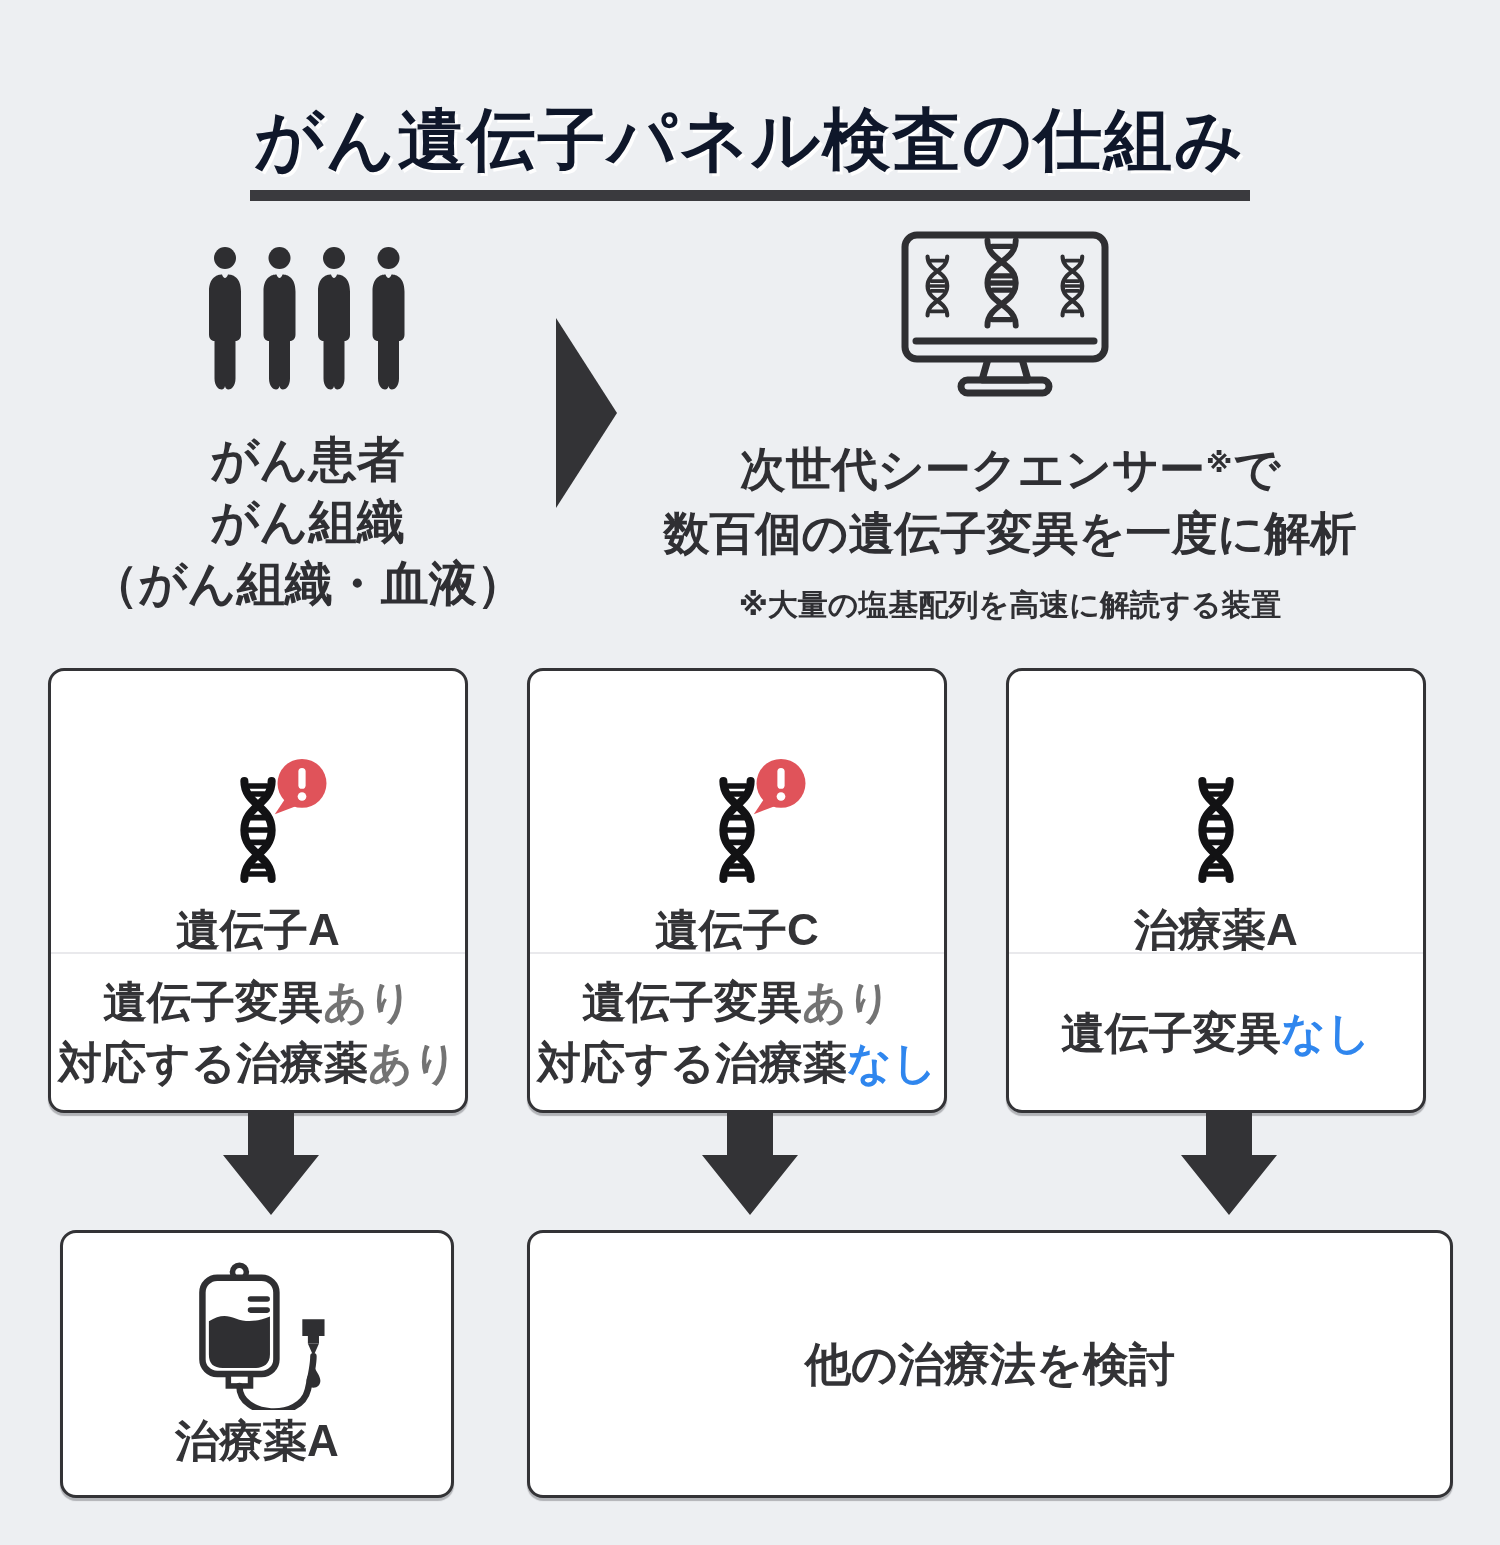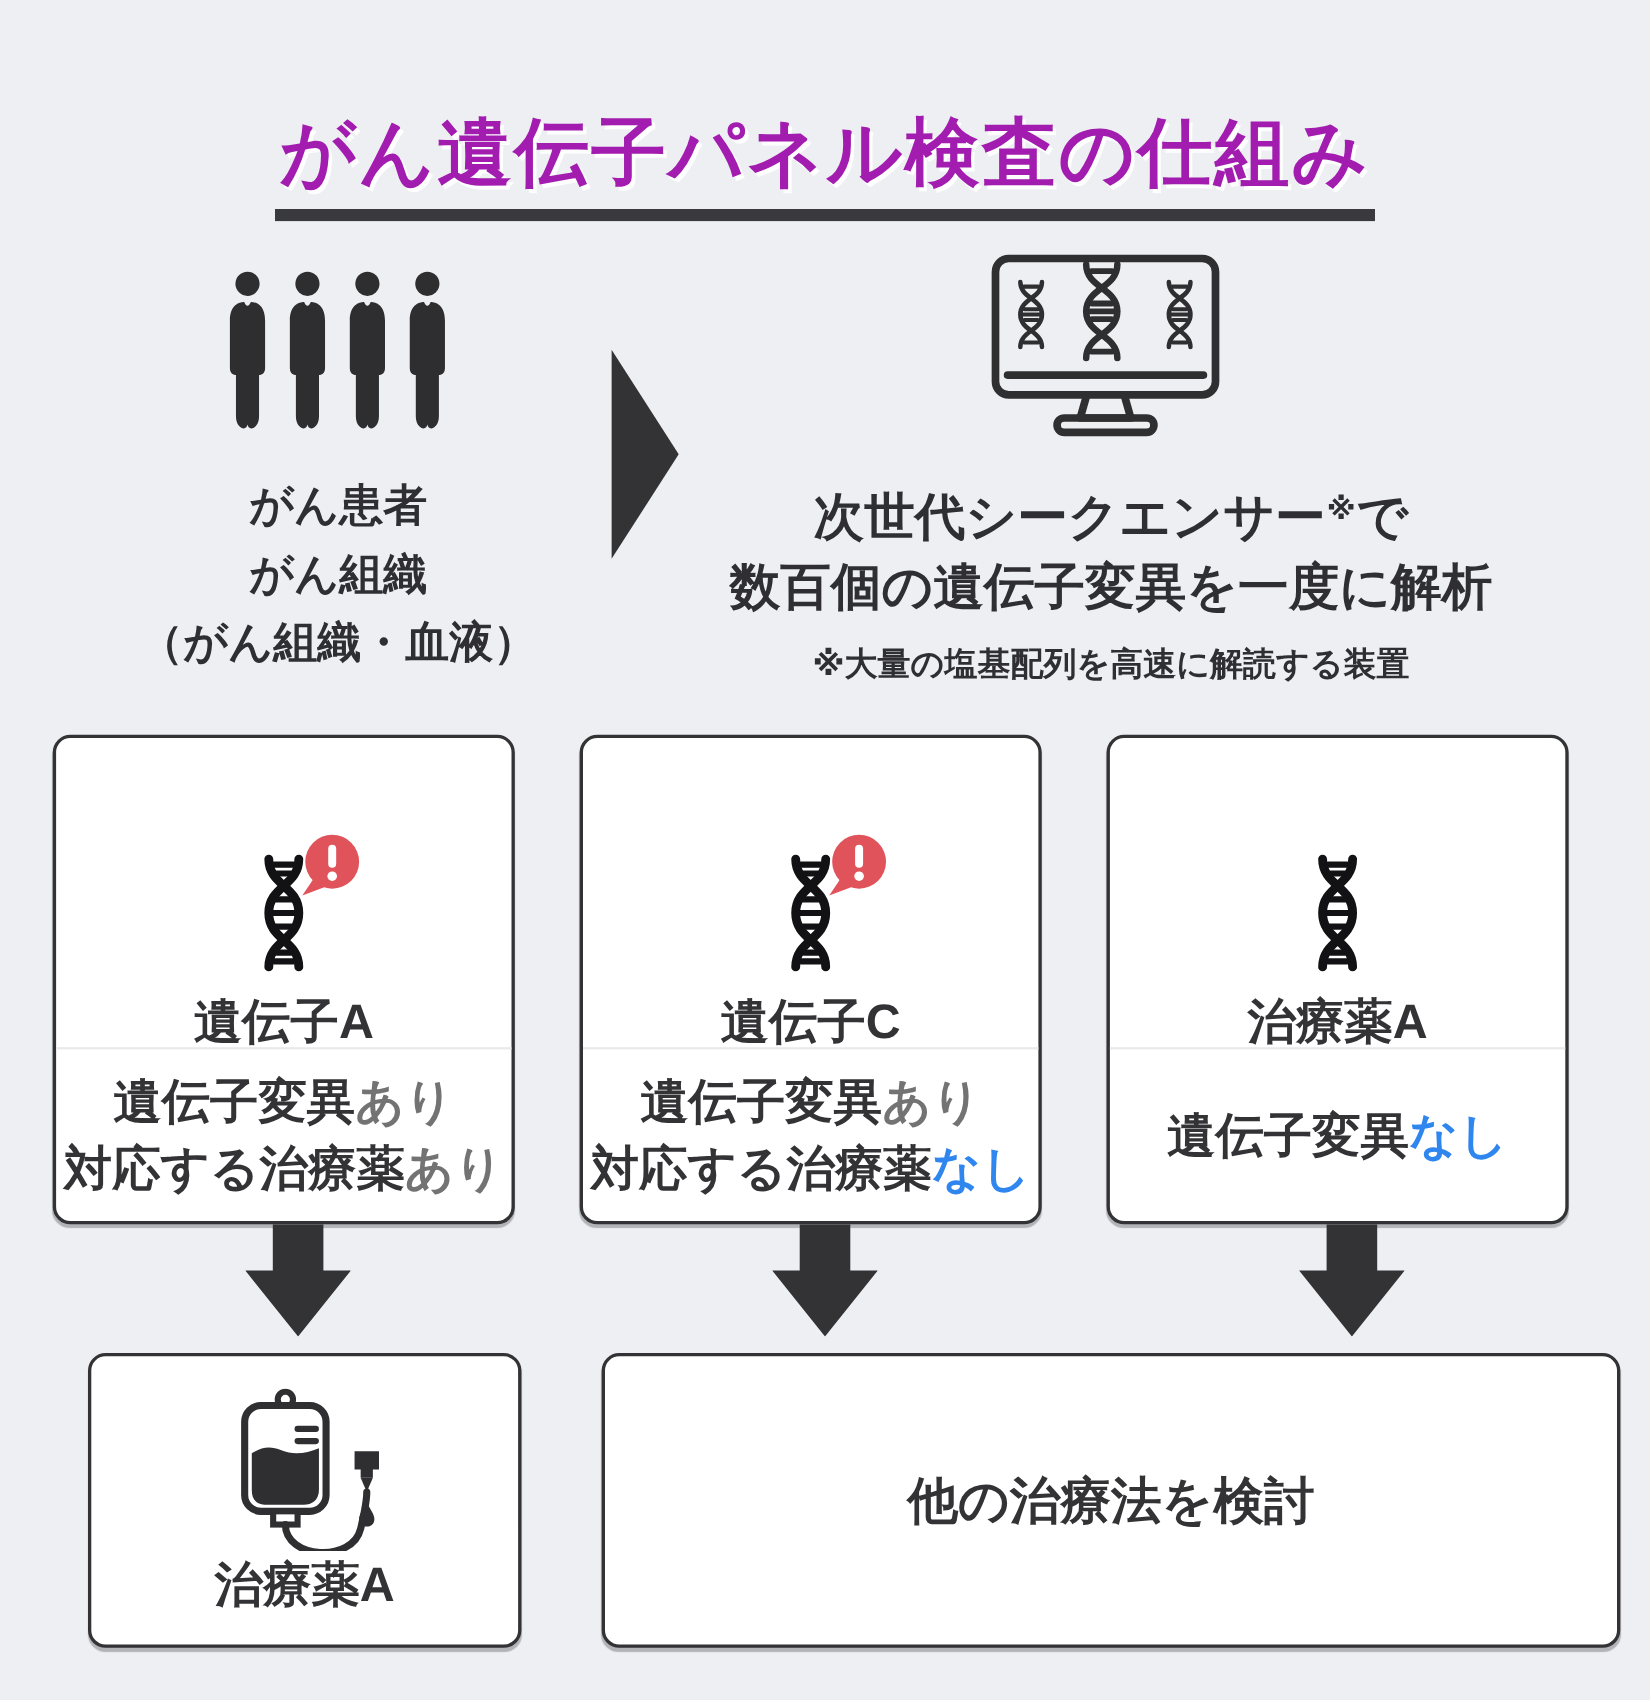--- a/index.html
+++ b/index.html
@@ -1,27 +1,27 @@
 <!DOCTYPE html>
 <html><head>
 <meta charset="utf-8">
 <style>
   html,body{margin:0;padding:0;background:#edeff2;}
   .page{position:relative;width:1500px;height:1545px;background:#edeff2;
         font-family:"Liberation Sans","DejaVu Sans",sans-serif;font-weight:700;color:#313134;overflow:hidden;}
 
   
   .title-wrap{position:absolute;top:54px;left:0;width:100%;text-align:center;}
-  .title{display:inline-block;font-size:68px;line-height:1.15;letter-spacing:2px;color:#a21caf;
+  .title{display:inline-block;font-size:68px;line-height:1.15;letter-spacing:2px;color:#0f172a;
          border-bottom:11px solid #3a3a3e;padding:0 4px 12px;text-shadow:3px 3px 0 rgba(255,255,255,.9);}
 
   
   .people-icon{position:absolute;left:201px;top:246px;width:212px;height:147px;}
   .people-caption{position:absolute;left:55px;top:429px;width:505px;text-align:center;
-                  font-size:40px;line-height:62px;color:#2f2f33;}
+                  font-size:48px;line-height:62px;color:#2f2f33;}
   .right-arrow{position:absolute;left:556px;top:318px;width:0;height:0;
                border-top:95px solid transparent;border-bottom:95px solid transparent;
                border-left:61px solid #333336;}
   .monitor-icon{position:absolute;left:898px;top:228px;width:214px;height:180px;}
   .seq-caption{position:absolute;left:630px;top:441px;width:760px;text-align:center;color:#2f2f33;}
   .seq-line{font-size:46px;line-height:57px;}
   .note-mark{font-size:27px;position:relative;top:-13px;margin:0 1px;}
   .seq-foot{margin-top:25px;font-size:30px;line-height:36px;}
 
   
@@ -39,21 +39,21 @@
                align-items:center;justify-content:center;font-size:44px;line-height:61px;color:#333336;}
   .red{color:#737373}.blue{color:#2f86ee}
 
   
   .down-arrow{position:absolute;top:1113px;width:96px;height:102px;}
   .down-arrow.a{left:223px}.down-arrow.b{left:702px}.down-arrow.c{left:1181px}
 
   
   .outcome-card{position:absolute;top:1230px;height:268px;background:#fff;border:3px solid #333336;
                 border-radius:16px;box-shadow:0 3px 1px rgba(40,40,45,.3);box-sizing:border-box;
-                display:flex;flex-direction:column;align-items:center;justify-content:center;margin-left:20px;}
+                display:flex;flex-direction:column;align-items:center;justify-content:center;}
   .outcome-card.drug{left:60px;width:394px;}
   .outcome-card.other{left:527px;width:926px;}
   .iv-icon{width:168px;height:148px;display:block;}
   .outcome-label{font-size:44px;line-height:50px;margin-top:6px;color:#333336;}
   .other-label{font-size:46px;line-height:54px;color:#333336;}
 </style>
 </head>
 <body>
 
 <svg width="0" height="0" style="position:absolute" aria-hidden="true">

